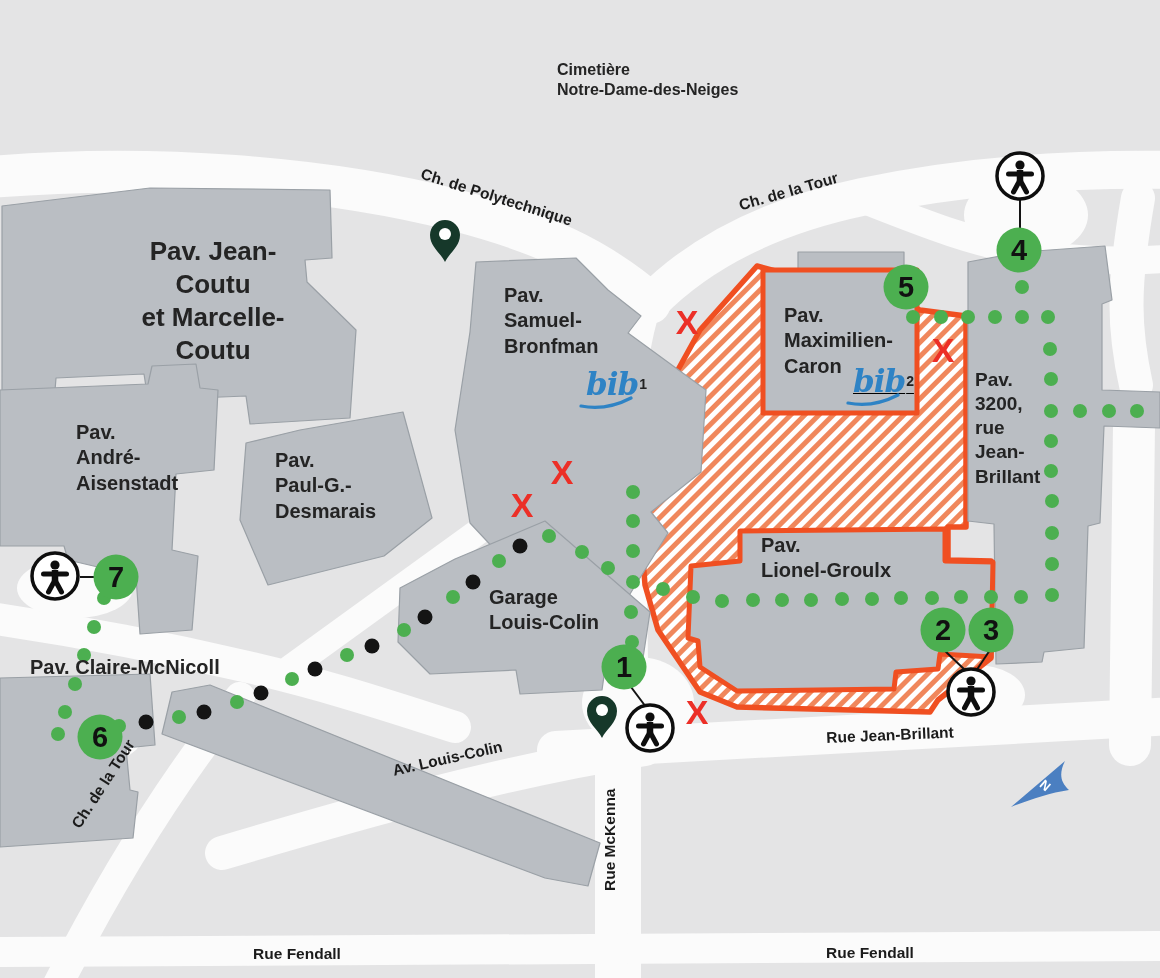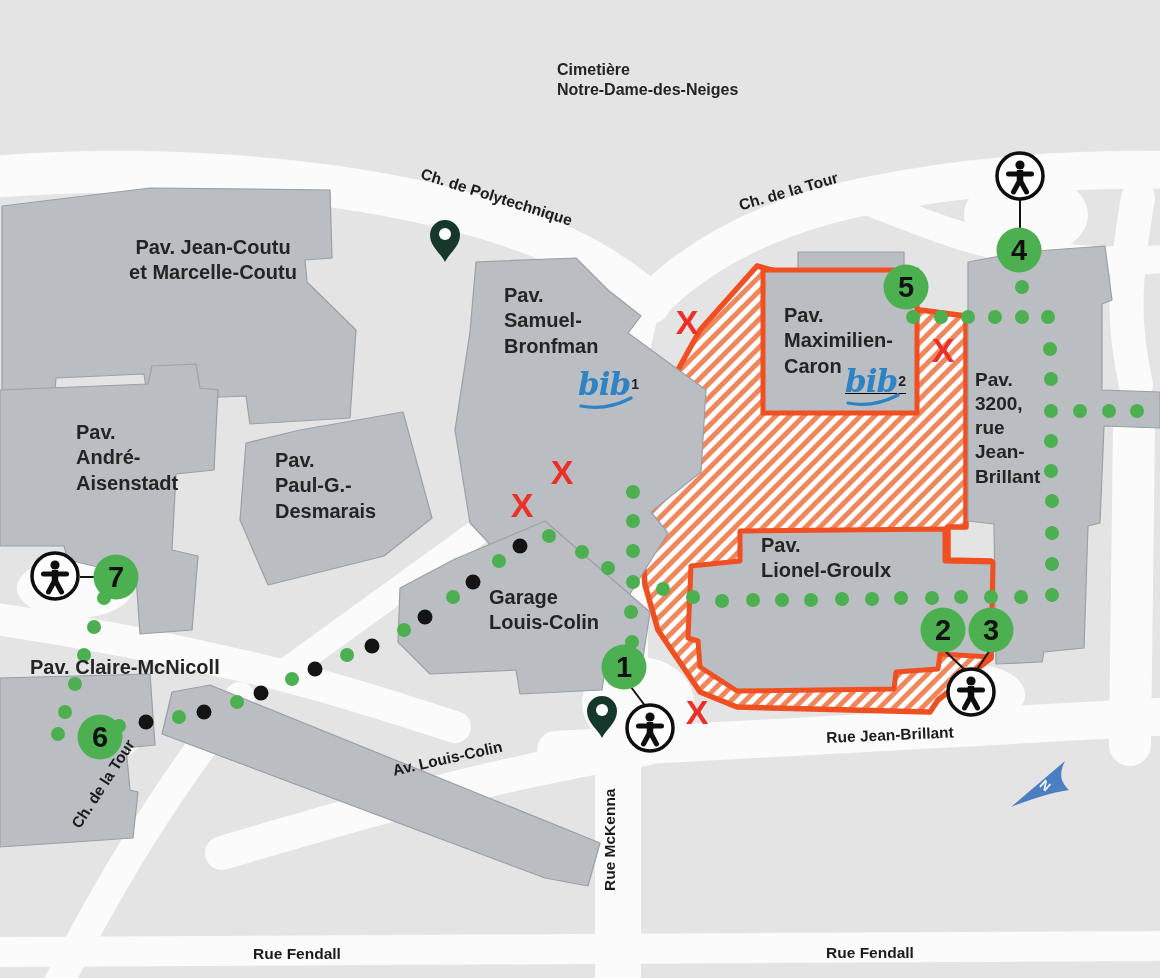--- a/index.html
+++ b/index.html
@@ -13,21 +13,21 @@
        white-space:nowrap;transform-origin:0 0;}
   .center{text-align:center;}
   .marker{position:absolute;width:45px;height:45px;border-radius:50%;
        background:#4caf50;color:#111;font-weight:700;font-size:29px;
        display:flex;align-items:center;justify-content:center;
        transform:translate(-50%,-50%);}
   .xmark{position:absolute;color:#ec2f27;font-weight:800;font-size:34px;
        transform:translate(-50%,-50%);line-height:1;}
   .bib{position:absolute;}
   .bib-text{font-family:"DejaVu Serif",serif;font-style:italic;font-weight:bold;
-       font-size:31px;color:#2e83c5;letter-spacing:-1px;line-height:1;}
+       font-size:31px;color:#2e83c5;letter-spacing:-1px;line-height:1;margin-left:8px;}
   .bib-sup{font-family:"Liberation Sans",sans-serif;font-size:14px;color:#222;
        vertical-align:super;margin-left:1px;font-weight:600;}
   .swoosh{position:absolute;left:0;bottom:-9px;}
 </style>
 </head>
 <body>
 
 <div id="stage">
 
 <svg id="map-svg" width="1160" height="978" viewBox="0 0 1160 978">
@@ -197,21 +197,21 @@
     <path d="M1011,807 L1065,761 C1059,773 1060,782 1069,790 C1049,793 1029,800 1011,807 Z" fill="#4b7fc1"></path>
     <text x="1042" y="787" transform="rotate(41 1042 782)" fill="#ffffff" font-size="13" font-weight="bold" font-family="Liberation Sans, sans-serif">N</text>
   </g>
 </svg>
 
 <div id="overlay">
 
   <div class="lbl" style="left:557px;top:60px;font-size:16px;">Cimetière
 Notre-Dame-des-Neiges</div>
 
-  <div class="lbl center" style="left:113px;top:235px;width:200px;font-size:20px;">Pav. Jean-Coutu
+  <div class="lbl center" style="left:113px;top:235px;width:200px;font-size:26px;">Pav. Jean-Coutu
 et Marcelle-Coutu</div>
   <div class="lbl" style="left:76px;top:420px;font-size:20px;">Pav.
 André-
 Aisenstadt</div>
   <div class="lbl" style="left:275px;top:448px;font-size:20px;">Pav.
 Paul-G.-
 Desmarais</div>
   <div class="lbl" style="left:504px;top:283px;font-size:20px;">Pav.
 Samuel-
 Bronfman</div>

